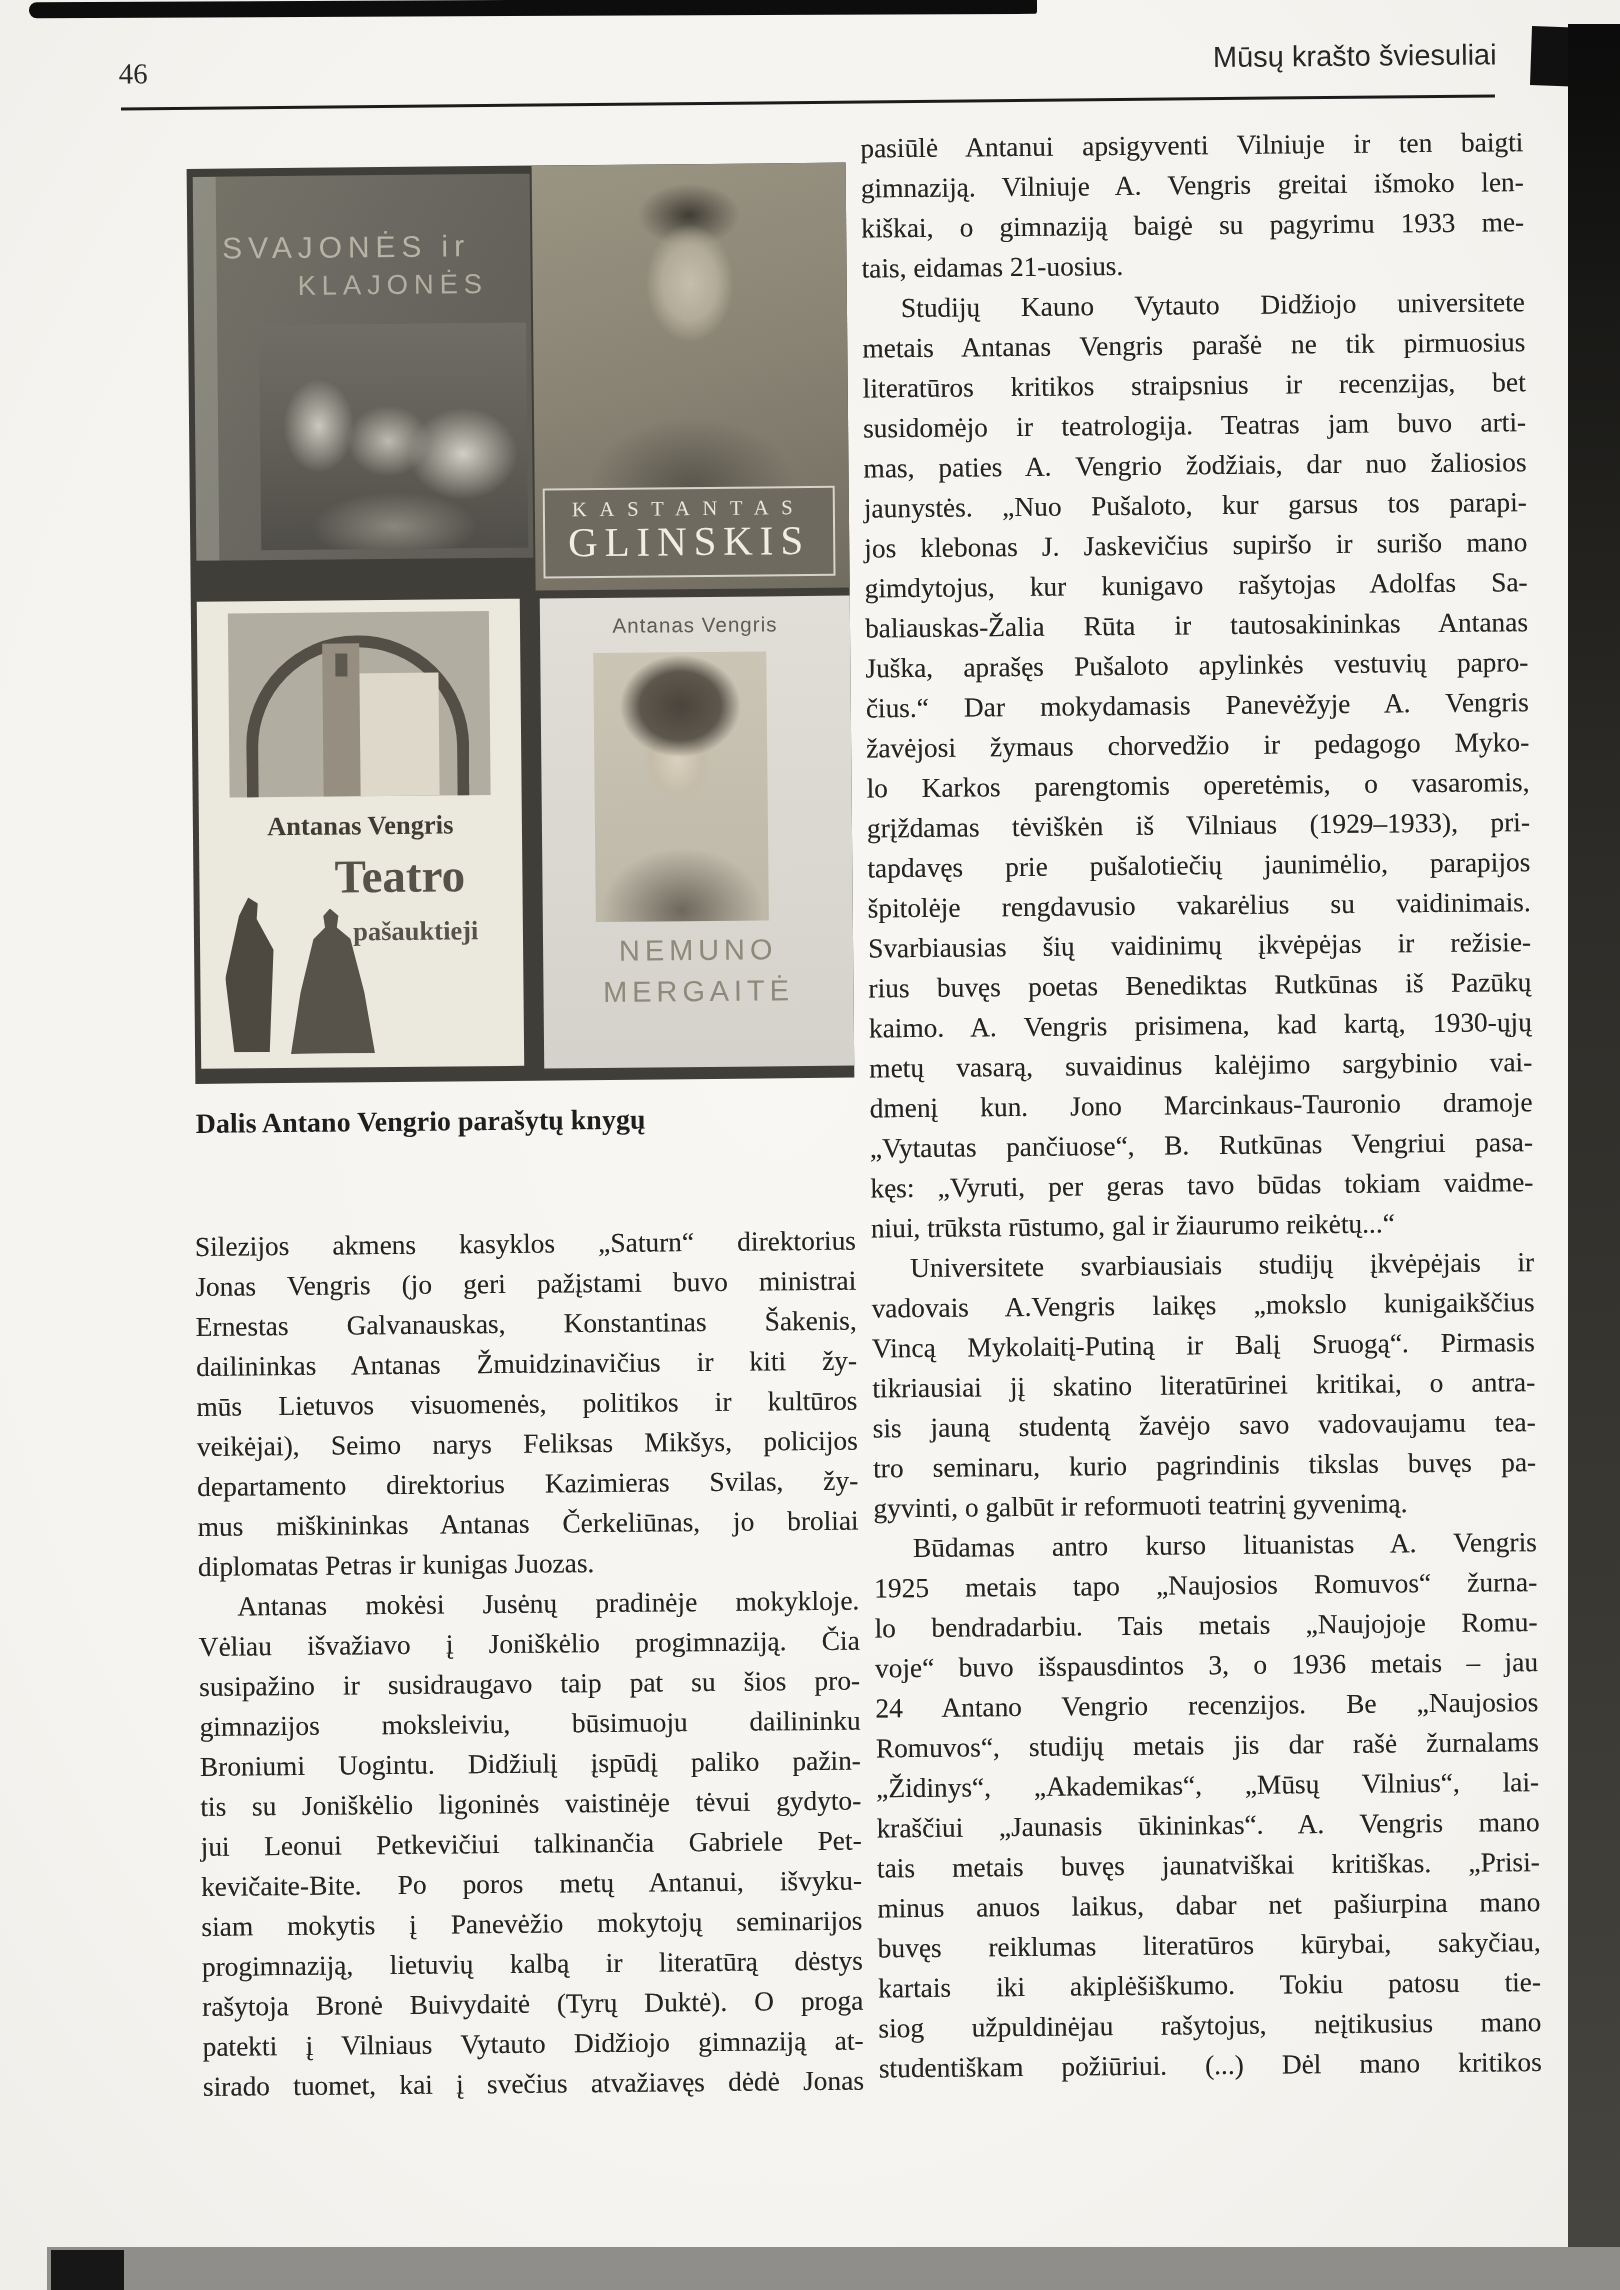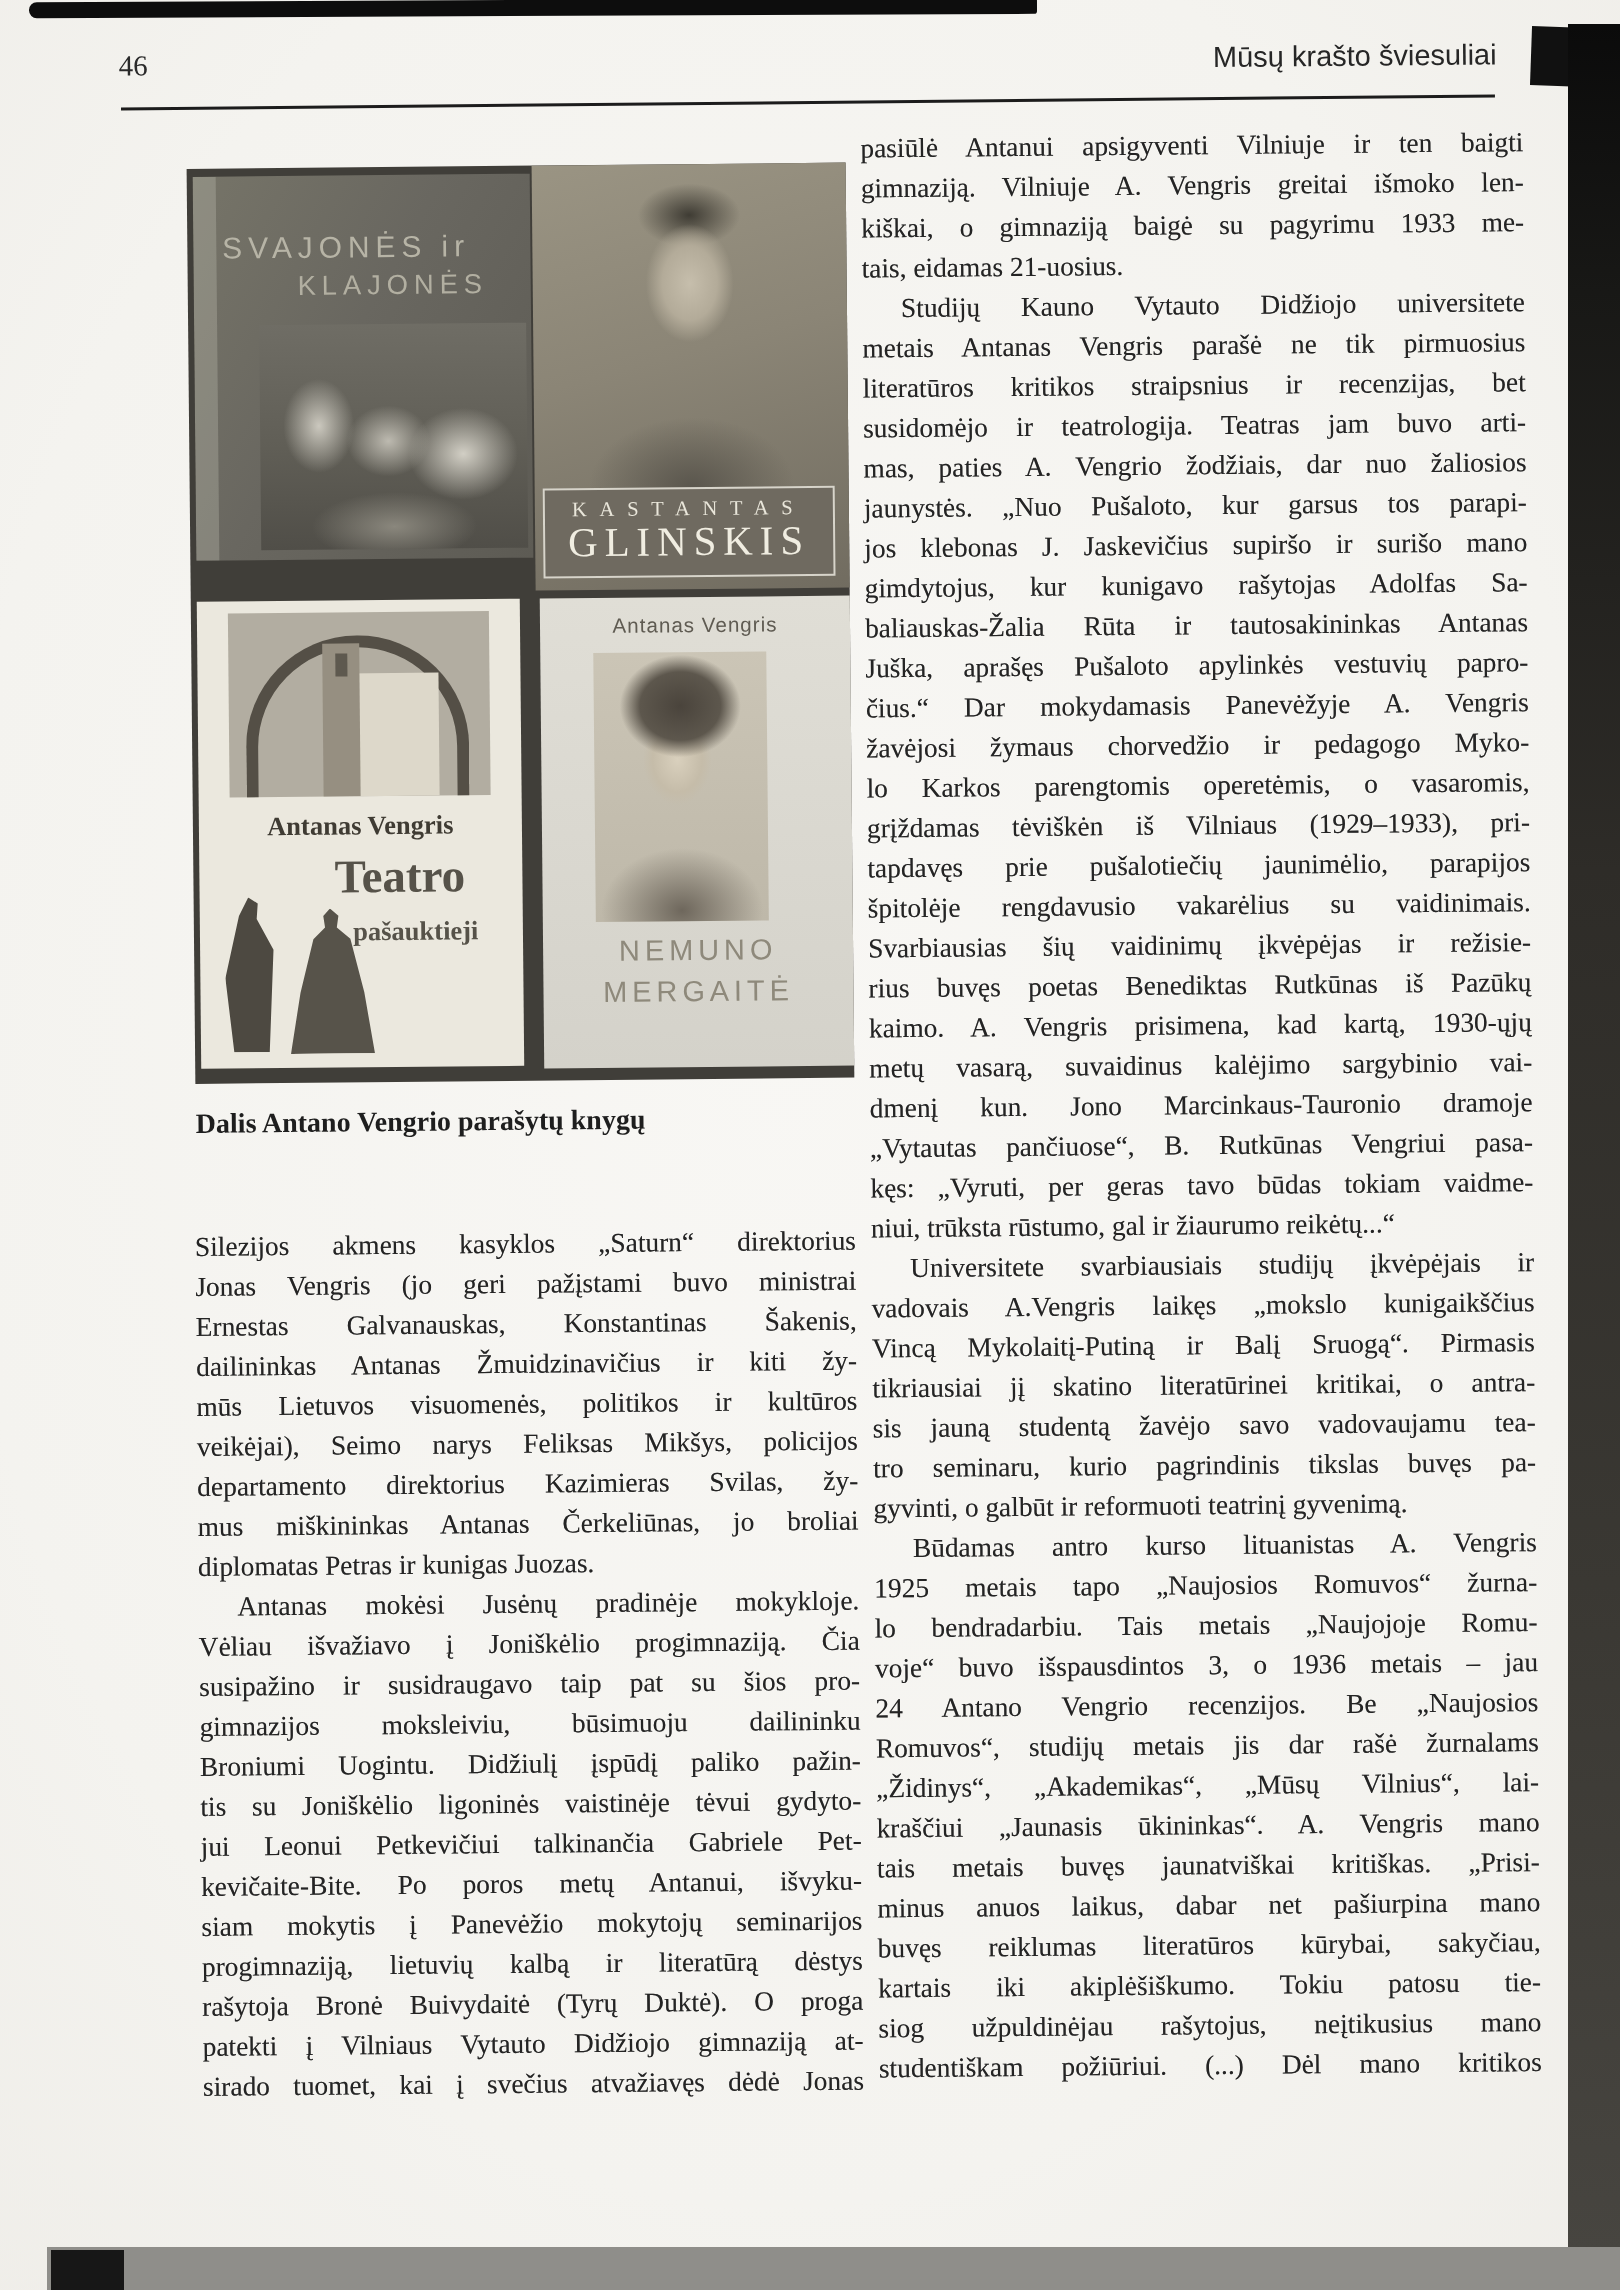--- a/index.html
+++ b/index.html
@@ -6,21 +6,21 @@
   .page {
     position:relative; width:1620px; height:2291px;
     background: radial-gradient(ellipse 1372px 1960px at 48% 45%, #f8f7f4 0%, #f4f3ef 60%, #edebe6 100%);
     overflow:hidden;
     font-family:"Liberation Serif", serif;
     color:#242424;
   }
   .rot { position:absolute; inset:0; transform:rotate(-0.55deg); transform-origin:50% 50%; }
 
   
-  .pagenum { position:absolute; left:129px; top:43px; font-size:29px; color:#2a2a2a; }
+  .pagenum { position:absolute; left:129px; top:51px; font-size:29px; color:#2a2a2a; }
   .header  { position:absolute; left:686px; top:45px; width:821px; text-align:right;
              font-family:"Liberation Sans", sans-serif; font-size:29px; color:#262626; }
   .rule { position:absolute; left:131px; top:101px; width:1374px; height:2.9px; background:#1c1c1c; }
 
   
   .col { position:absolute; width:661px; font-size:27.4px; line-height:40px;
          text-shadow:0 0 0.5px rgba(60,60,60,0.5); }
   .col-left  { left:194px; top:1221px; }
   .col-right { left:870px; top:129px; width:663px; }
   .line { text-align:justify; text-align-last:justify; }

